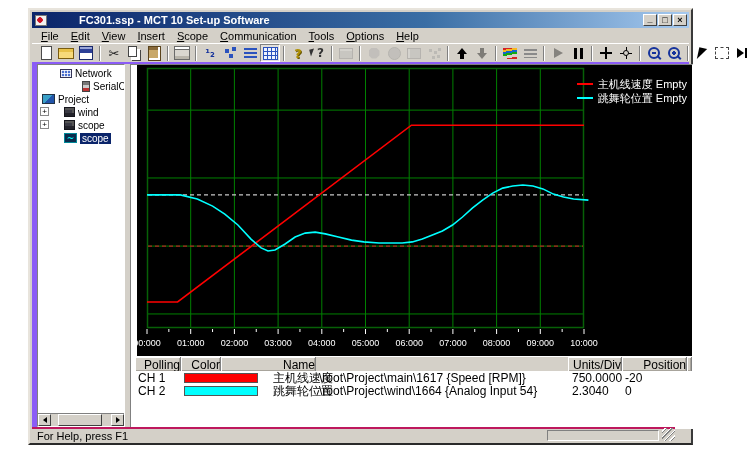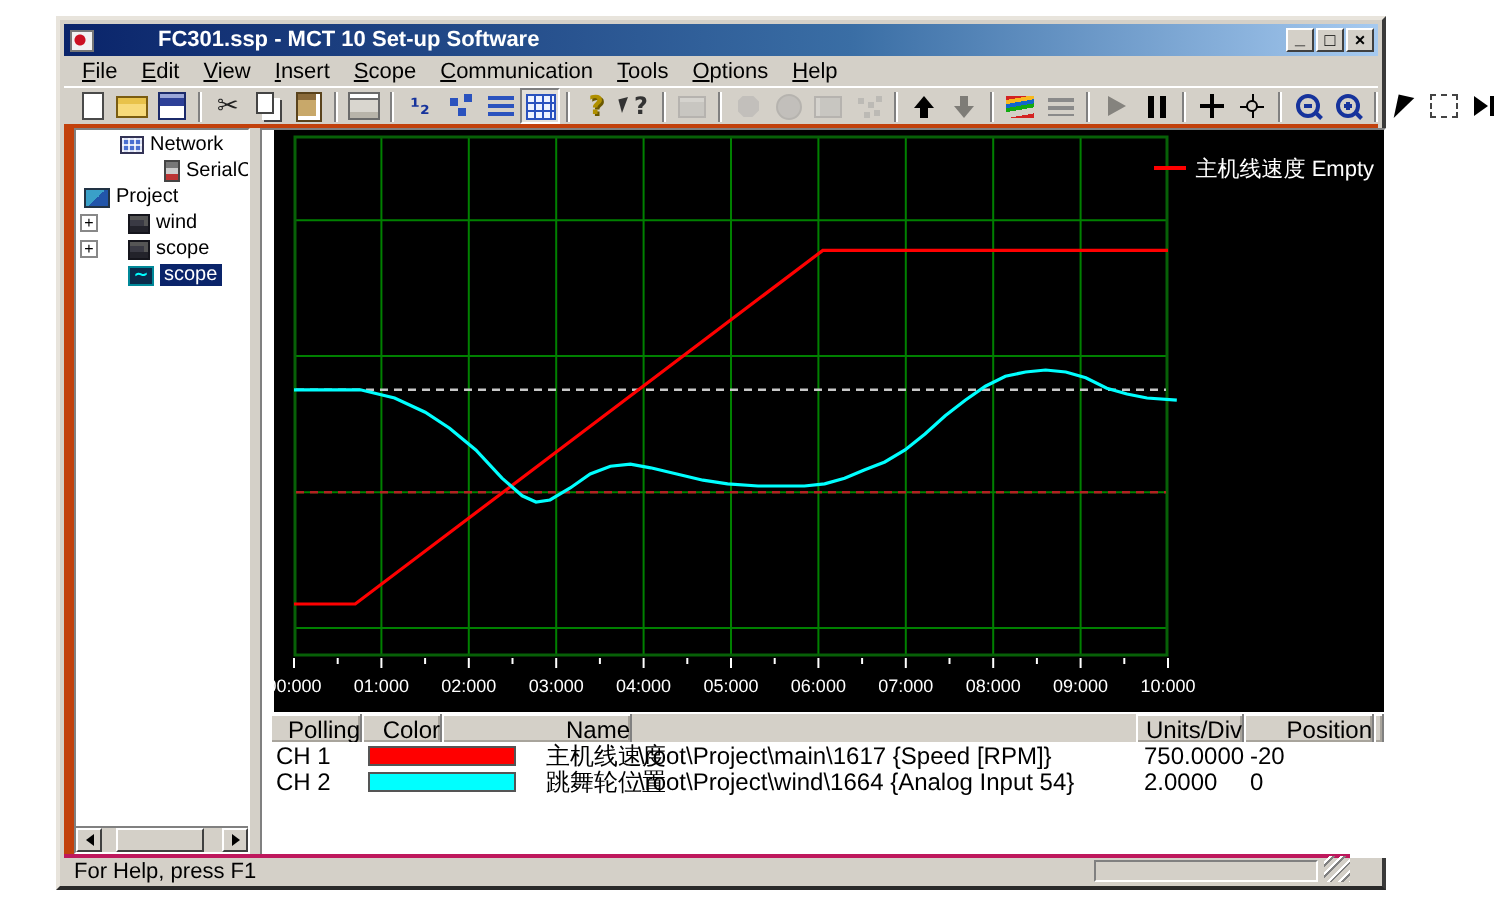--- a/index.html
+++ b/index.html
@@ -66,21 +66,21 @@
   .ti-track-cursor::after{content:"";position:absolute;width:4px;height:4px;border:1px solid #000;border-radius:50%;background:#d4d0c8;}
   .ti-zoom-out::before,.ti-zoom-in::before{content:"";width:8px;height:8px;border:2px solid #16339c;border-radius:50%;background:linear-gradient(#16339c 0 0) center/4px 2px no-repeat;}
   .ti-zoom-in::before{background:linear-gradient(#16339c 0 0) center/4px 2px no-repeat,linear-gradient(#16339c 0 0) center/2px 4px no-repeat;}
   .ti-zoom-out::after,.ti-zoom-in::after{content:"";position:absolute;width:2px;height:5px;background:#16339c;transform:rotate(-45deg);right:3px;bottom:1px;}
   .ti-select-cursor::before{content:"";border-top:12px solid #000;border-right:8px solid transparent;transform:rotate(12deg);margin-top:2px;}
   .ti-marquee::before{content:"";width:12px;height:10px;border:1px dashed #444;}
   .ti-go-to-end::before{content:"";border-left:7px solid #000;border-top:5px solid transparent;border-bottom:5px solid transparent;}
   .ti-go-to-end::after{content:"";width:2px;height:10px;background:#000;margin-left:1px;}
 
   
-  .client{position:absolute;left:2px;top:52px;right:2px;bottom:16px;background:#c2410c;}
+  .client{position:absolute;left:2px;top:52px;right:2px;bottom:16px;background:#8b5cf6;}
 
   
   .tree-panel{position:absolute;left:5px;top:2px;width:88px;height:363px;background:#fff;border:1px solid;border-color:#808080 #fff #fff #808080;overflow:hidden;}
   .tree{position:absolute;left:0;top:1px;right:0;bottom:13px;overflow:hidden;}
   .tree-row{position:relative;height:13px;font-size:10px;line-height:13px;white-space:nowrap;color:#000;}
   .tlabel{vertical-align:middle;}
   .tlabel.selected{background:#0a246a;color:#fff;padding:0 2px;}
   .tico{display:inline-block;vertical-align:middle;margin-right:3px;}
   .ico-network{width:12px;height:9px;border:1px solid #335;background:repeating-linear-gradient(0deg,rgba(255,255,255,.8) 0 1px,transparent 1px 3px),repeating-linear-gradient(90deg,rgba(255,255,255,.8) 0 1px,transparent 1px 3px),#4a6fd0;}
   .ico-serialcom{width:8px;height:11px;background:#ccc;border:1px solid #444;box-shadow:inset 0 3px 0 #777,inset 0 -3px 0 #b33;}
@@ -350,20 +350,24 @@
               <line x1="415.15000000000003" y1="261" x2="415.15000000000003" y2="264" stroke="#ffffff" stroke-width="1"></line>
               <text x="393.3" y="278" fill="#ffffff" font-size="9" font-family="Liberation Sans, sans-serif" text-anchor="middle">09:000</text>
               <line x1="437" y1="261" x2="437" y2="266" stroke="#ffffff" stroke-width="1"></line>
               <text x="437" y="278" fill="#ffffff" font-size="9" font-family="Liberation Sans, sans-serif" text-anchor="middle">10:000</text>
             </svg>
           <div class="legend">
             <div class="lrow">
               <span class="lline" style="background: rgb(255, 0, 0);"></span>
               <span class="ltext">主机线速度 Empty</span>
             </div>
+            <div class="lrow">
+              <span class="lline" style="background: rgb(0, 255, 255);"></span>
+              <span class="ltext">跳舞轮位置 Empty</span>
+            </div>
           </div>
         </div>
 
         <div class="gridtable">
           <div class="thead">
             <div class="th" style="left:0;width:46px">Polling</div>
             <div class="th" style="left:46px;width:40px">Color</div>
             <div class="th" style="left:86px;width:95px">Name</div>
             <div class="th" style="left:433px;width:54px">Units/Div</div>
             <div class="th" style="left:487px;width:65px">Position</div>
@@ -375,21 +379,21 @@
             <span style="left:138px">主机线速度</span>
             <span style="left:184px">\root\Project\main\1617 {Speed [RPM]}</span>
             <span style="left:437px">750.0000</span>
             <span style="left:490px">-20</span>
           </div>
           <div class="trow" style="top:28px">
             <span style="left:3px">CH 2</span>
             <span class="swatch" style="left: 49px; background: rgb(0, 255, 255);"></span>
             <span style="left:138px">跳舞轮位置</span>
             <span style="left:184px">\root\Project\wind\1664 {Analog Input 54}</span>
-            <span style="left:437px">2.0000</span>
+            <span style="left:437px">2.3040</span>
             <span style="left:490px">0</span>
           </div>
         </div>
       </div>
     </div>
 
     <div class="statusbar">
       <span class="status-text">For Help, press F1</span>
       <span class="status-box"></span>
       <span class="grip"></span>

